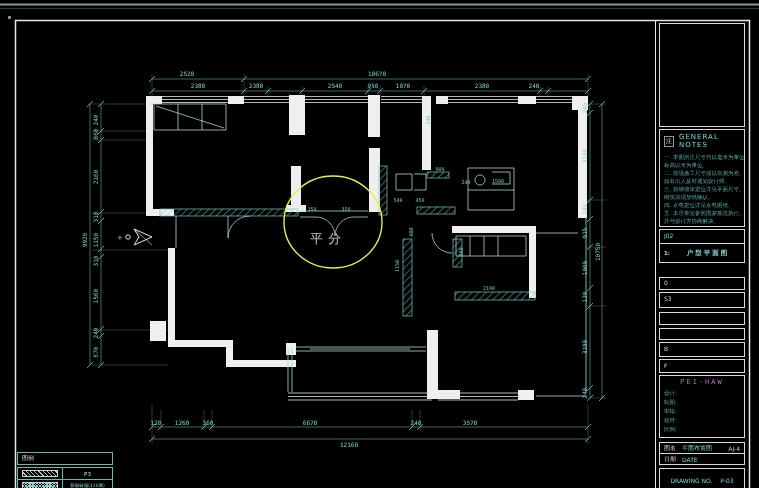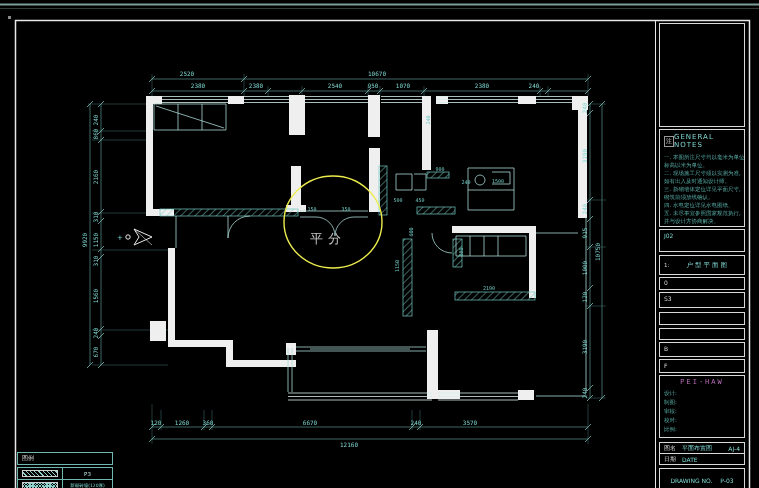--- a/index.html
+++ b/index.html
@@ -9,32 +9,32 @@
   
   .dim{font-family:"DejaVu Sans Mono",monospace;font-size:6px;fill:#7fd8d2;}
   .dim.sm{font-size:5px;fill:#6fc8c2;}
   .cjk-label{font-family:"DejaVu Sans",sans-serif;font-size:13px;fill:#c6c6c6;letter-spacing:5px;}
   
   .tb{position:absolute;left:659px;width:86px;border:1px solid #d9d9d9;box-sizing:border-box;
       color:#7fd8d2;font-size:6px;overflow:hidden;background:#000;}
   .b1{top:23px;height:104px}
   .b2{top:129px;height:98px;padding:3px 4px;}
   .b3{top:229px;height:23px;padding:2px 4px;}
-  .b4{top:255px;height:20px;}
+  .b4{top:243px;height:20px;font-weight:bold;}
   .b5{top:277px;height:13px;padding:1px 4px;}
   .b6{top:292px;height:16px;padding:2px 4px;}
   .b7{top:312px;height:13px}
   .b8{top:328px;height:12px}
   .b9{top:342px;height:15px;padding:2px 4px;}
   .b10{top:359px;height:14px;padding:2px 4px;}
   .b11{top:375px;height:63px;padding:2px 4px;}
   .b12{top:442px;height:23px;display:flex;flex-direction:column;}
   .b13{top:468px;height:24px;display:flex;align-items:center;justify-content:center;gap:8px;}
   .tb .white{color:#d8d8d8;}
-  .notes-title{display:flex;align-items:center;margin-bottom:4px;}
+  .notes-title{display:flex;align-items:center;gap:5px;margin-bottom:4px;}
   .notes-title .tag{color:#e0e0e0;border:1px solid #9a9a9a;padding:0 1px;font-size:6px;}
   .notes-title .ttl{color:#7fd8d2;font-size:7px;letter-spacing:1px;}
   .note-line{color:#55aaa4;font-size:5.5px;line-height:8px;white-space:nowrap;transform-origin:0 0;}
   .scale-row{display:flex;align-items:center;height:100%;padding:0 4px;}
   .scale-row .pfx{color:#cfcfcf;font-size:5.5px;margin-right:6px;}
   .scale-row .ttl{color:#7fd8d2;font-size:6.5px;letter-spacing:2px;margin:0 auto;}
   .firm-name{color:#bb6dbb;font-size:7px;text-align:center;letter-spacing:2px;margin-bottom:3px;font-family:Liberation Mono, monospace;}
   .firm-line{color:#55aaa4;font-size:5.5px;line-height:9px;}
   .meta-row{flex:1;display:flex;align-items:center;gap:6px;padding:0 4px;}
   .meta-row + .meta-row{border-top:1px solid #d9d9d9;}

